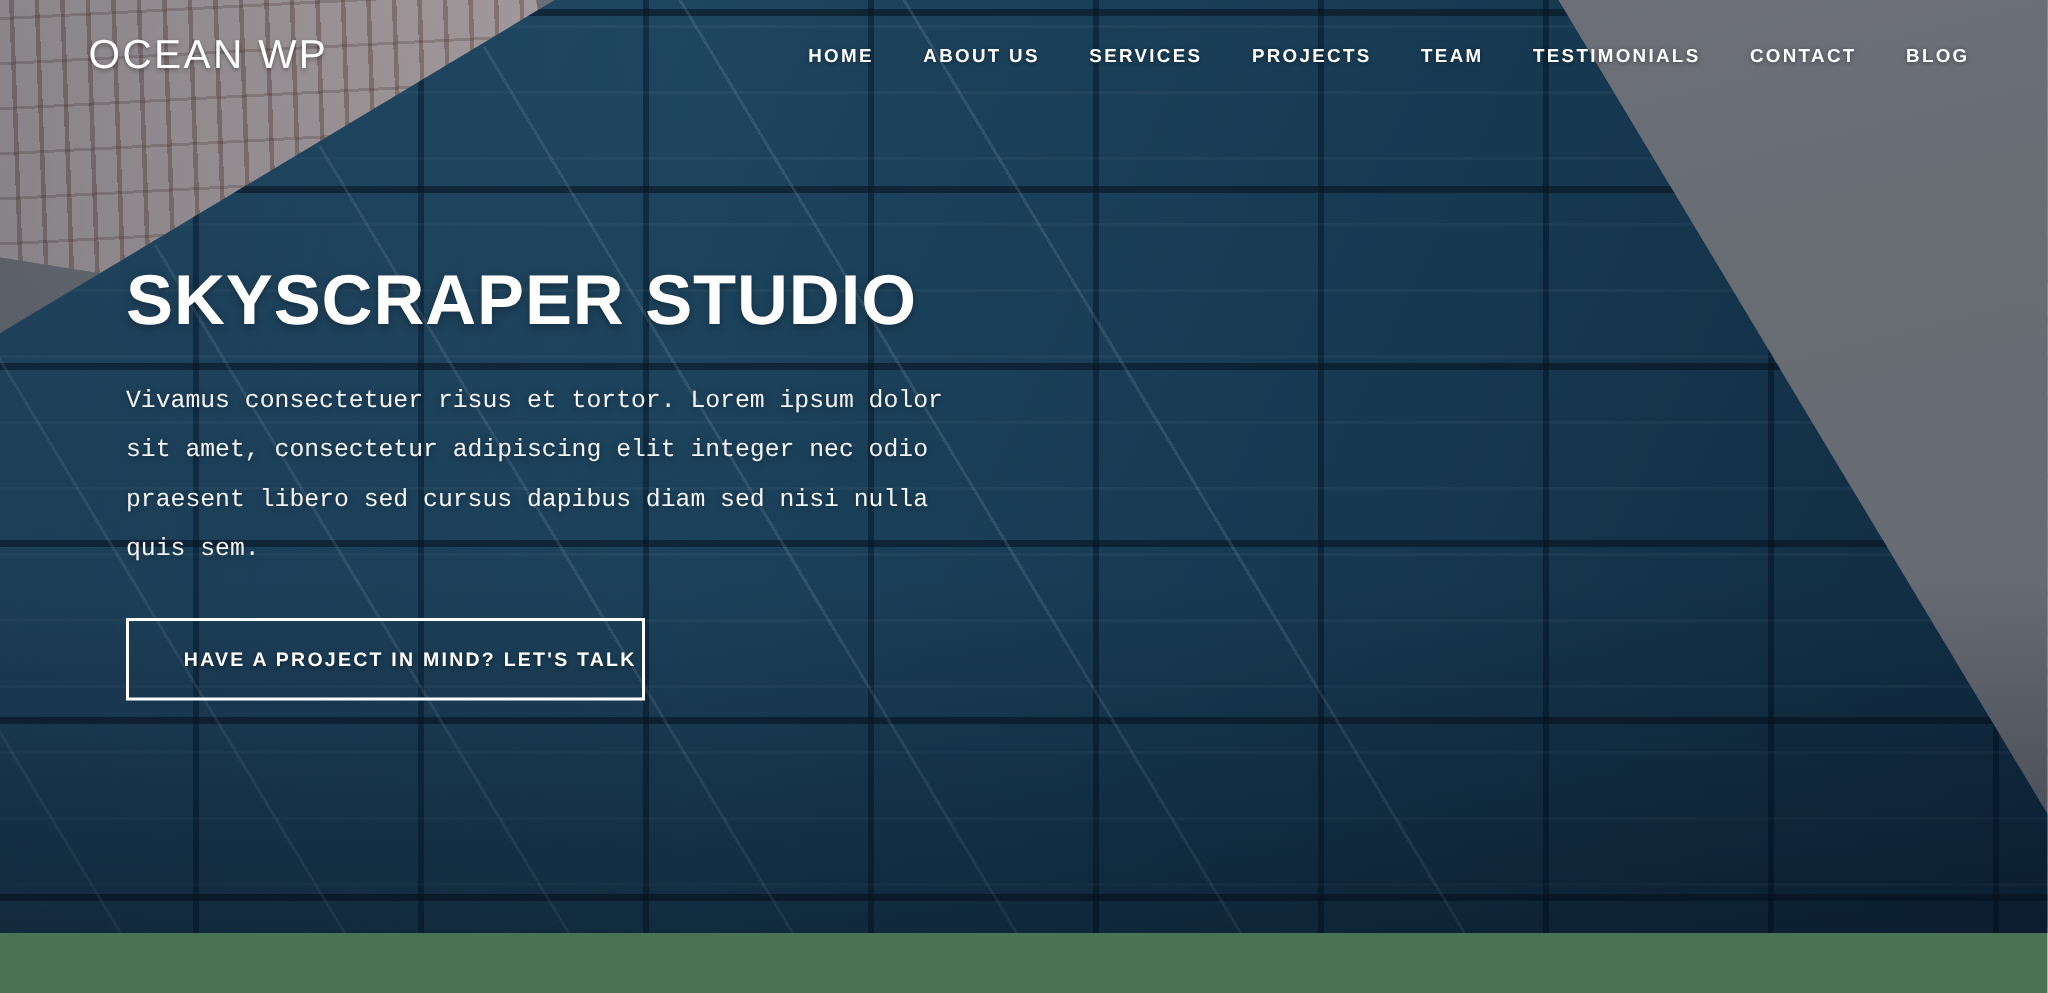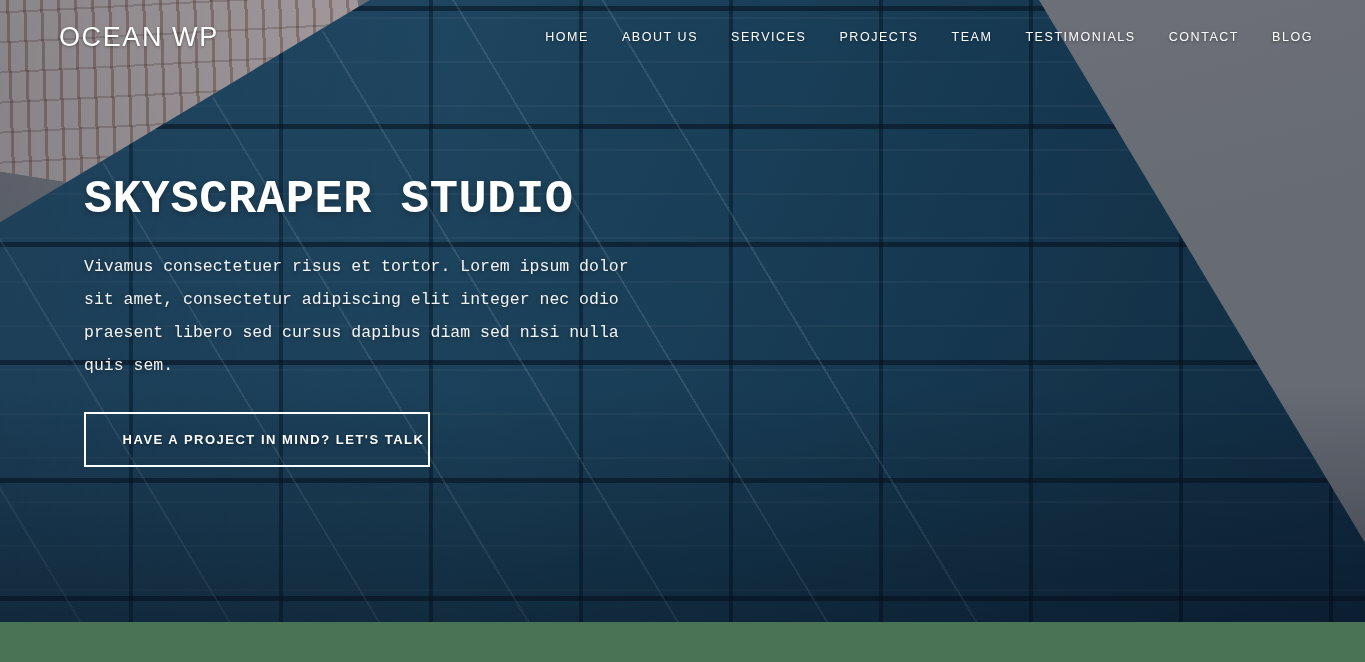--- a/index.html
+++ b/index.html
@@ -183,21 +183,21 @@
   }
   .nav {
     position:absolute; right:52px; top:50%;
     transform:translateY(-50%);
     display:flex; align-items:center;
     gap:33px;
   }
   .nav-link {
     color:#ffffff;
     font-size:12.5px;
-    font-weight:400;
+    font-weight:700;
     letter-spacing:1.55px;
     text-transform:uppercase;
     white-space:nowrap;
     cursor:pointer;
     text-shadow:0 1px 3px rgba(0,0,0,0.40);
   }
 
   
   .hero-content {
     position:absolute;
@@ -207,21 +207,20 @@
   }
   .hero-title {
     color:#ffffff;
     font-size:47px;
     font-weight:700;
     letter-spacing:0.6px;
     line-height:1.08;
     text-transform:uppercase;
     white-space:nowrap;
     text-shadow:0 2px 6px rgba(0,0,0,0.30);
-    font-family:Liberation Mono, monospace;
   }
   .hero-text {
     margin-top:24px;
     color:#f2f4f6;
     font-size:16.5px;
     font-weight:400;
     line-height:2.0;
     width:576px;
     text-shadow:0 1px 4px rgba(0,0,0,0.38);
     font-family:Liberation Mono, monospace;

